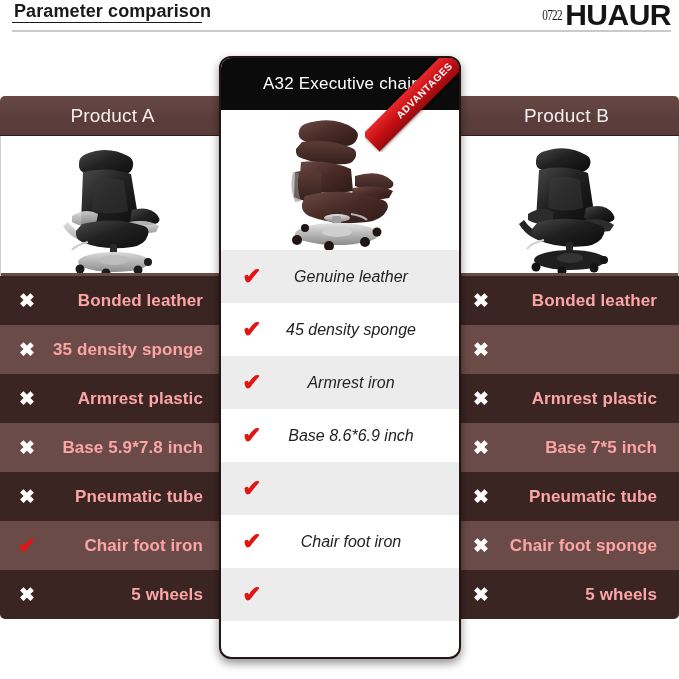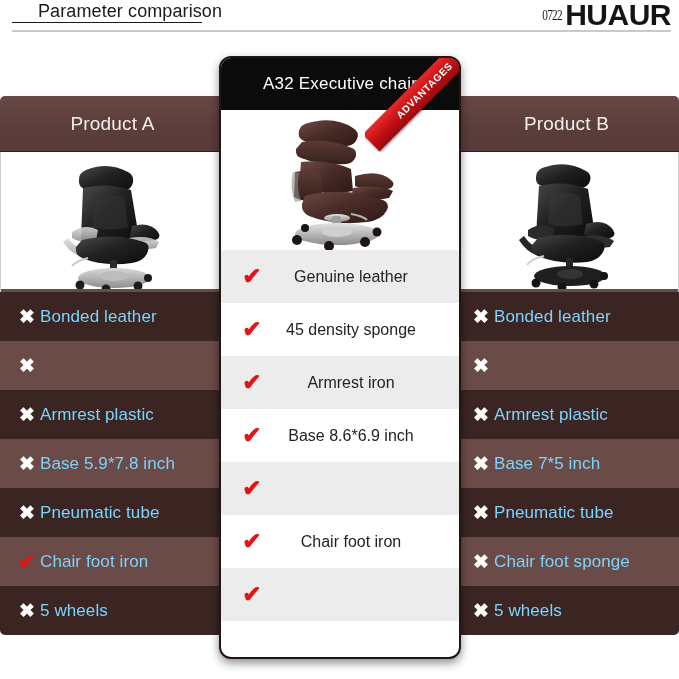--- a/index.html
+++ b/index.html
@@ -19,23 +19,22 @@
     left: 0; top: 0;
     width: 679px;
     height: 34px;
   }
   .page-title {
     position: absolute;
     left: 14px;
     top: 1px;
     font-size: 18px;
     color: #1a1a1a;
-    font-weight: 400;
+    font-weight: 700;
     letter-spacing: 0.1px;
-    margin-left: 24px;
   }
   .brand-wrap {
     position: absolute;
     right: 8px;
     top: 0px;
     display: flex;
     align-items: center;
     gap: 0;
   }
   .brand-sub {
@@ -74,21 +73,21 @@
   
   .col {
     position: absolute;
     top: 96px;
     width: 225px;
   }
   .col-left  { left: 0px; }
   .col-right { left: 454px; }
 
   .col-head {
-    height: 56px;
+    height: 40px;
     background: linear-gradient(180deg, #674845 0%, #5b3e3b 55%, #593c39 100%);
     border-radius: 5px 5px 0 0;
     display: flex;
     align-items: center;
     justify-content: center;
     border-bottom: 1px solid #2e1d1b;
     box-shadow: 0 1px 2px rgba(0,0,0,.35);
   }
   .col-head-label {
     color: #f3eeee;
@@ -132,24 +131,24 @@
     text-align: center;
     font-size: 19px;
     font-weight: 700;
     line-height: 1;
   }
   .mark.x     { color: #ffffff; }
   .mark.check { color: #e21414; font-size: 22px; }
 
   .frow-label {
     flex: 1;
-    text-align: left;
-    color: #7dd3fc;
+    text-align: right;
+    color: #fca5a5;
     font-size: 17px;
-    font-weight: 400;
+    font-weight: 700;
     padding-right: 22px;
     letter-spacing: 0.1px;
   }
 
   
   .center-card {
     position: absolute;
     left: 219px;
     top: 56px;
     width: 242px;
@@ -232,20 +231,21 @@
     font-weight: 700;
     line-height: 1;
   }
   .crow-label {
     flex: 1;
     text-align: center;
     color: #232323;
     font-size: 16px;
     font-weight: 400;
     padding-right: 24px;
+    font-style: italic;
   }
 
   
   .chair-svg { display: block; margin: 0 auto; }
 </style>
 </head>
 <body>
 
 <div class="top-header">
   <div class="page-title">Parameter comparison</div>
@@ -300,20 +300,21 @@
       <circle cx="120" cy="126" r="4" fill="#1c1c1c"></circle>
     </svg>
   </div>
   <div class="rows">
     <div class="frow dark">
       <span class="mark x">✖</span>
       <span class="frow-label">Bonded leather</span>
     </div>
     <div class="frow light">
       <span class="mark x">✖</span>
+      <span class="frow-label">35 density sponge</span>
     </div>
     <div class="frow dark">
       <span class="mark x">✖</span>
       <span class="frow-label">Armrest plastic</span>
     </div>
     <div class="frow light">
       <span class="mark x">✖</span>
       <span class="frow-label">Base 5.9*7.8 inch</span>
     </div>
     <div class="frow dark">

